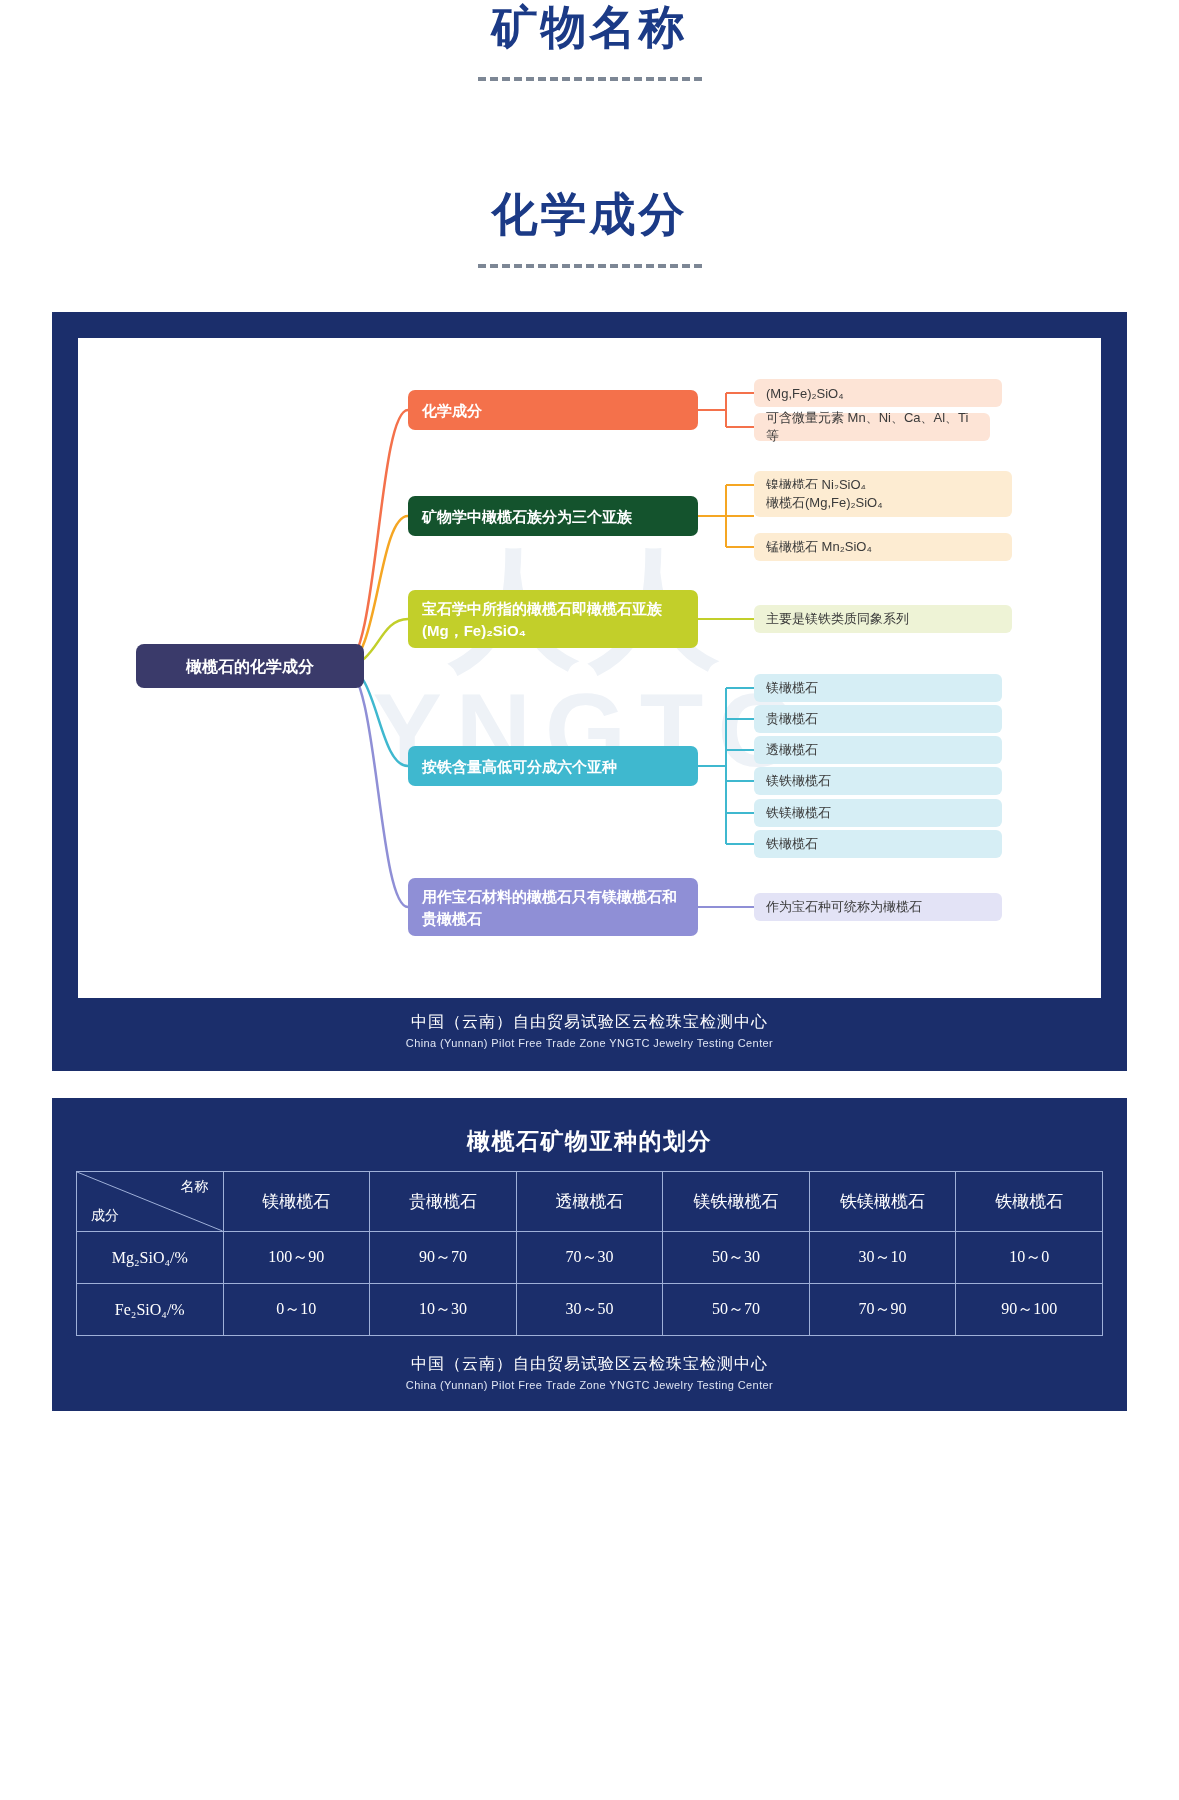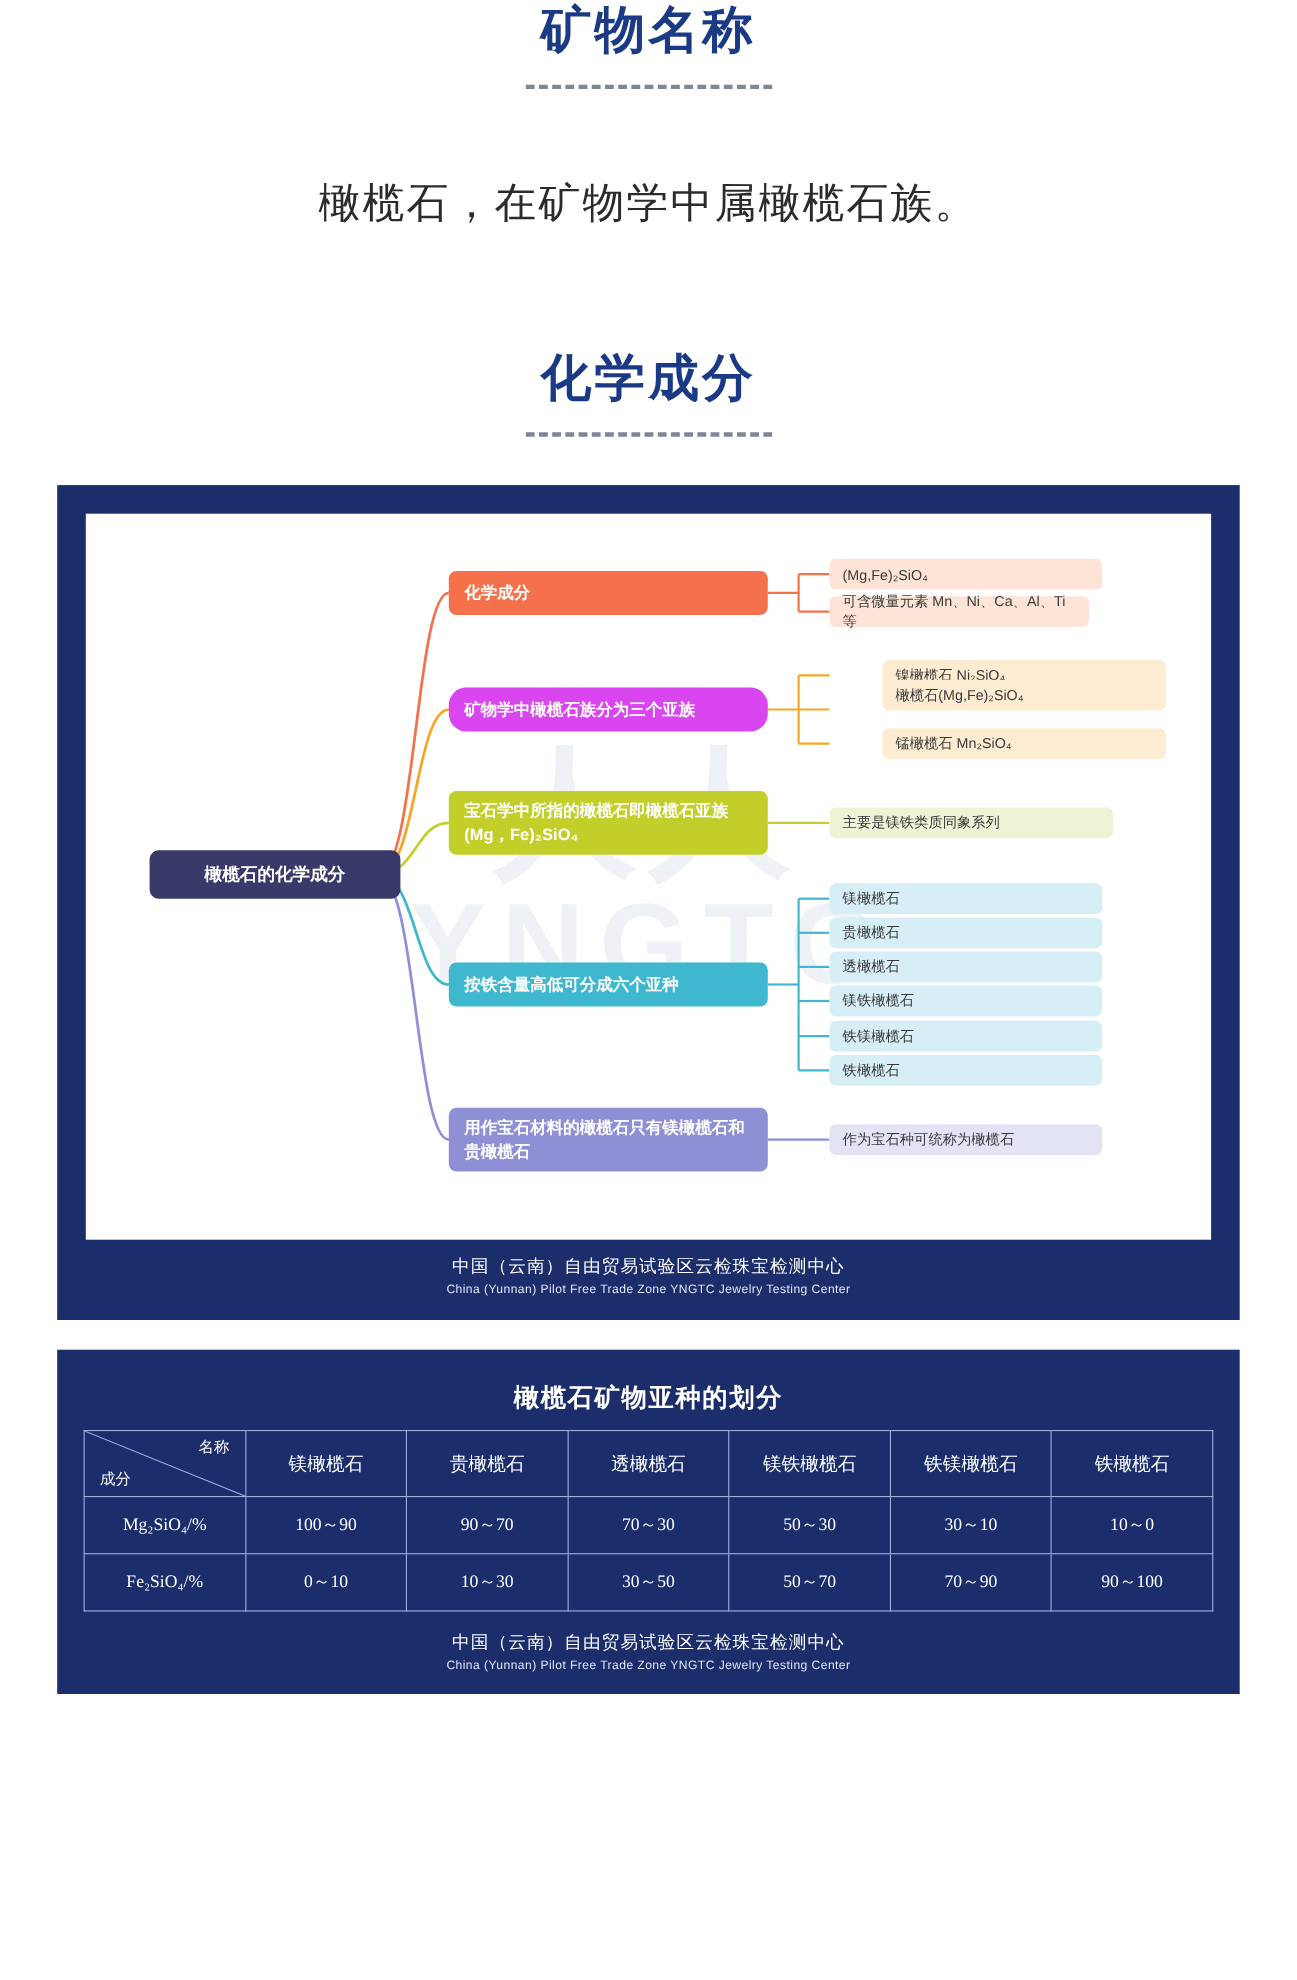--- a/index.html
+++ b/index.html
@@ -107,38 +107,38 @@
   }
   .root {
     background: #3a3a6a;
     left: 58px; top: 306px;
     width: 228px; height: 44px;
     justify-content: center;
     font-size: 16px;
     border-radius: 8px;
   }
   .b1 { background: #f4714b; left: 330px; top: 52px;  width: 290px; height: 40px; }
-  .b2 { background: #d946ef; left: 330px; top: 158px; width: 290px; height: 40px; border-radius: 16px; }
+  .b2 { background: #14532d; left: 330px; top: 158px; width: 290px; height: 40px; }
   .b3 { background: #c2cf2a; left: 330px; top: 252px; width: 290px; height: 58px; align-items: flex-start; padding-top: 8px; }
   .b4 { background: #3fb8cf; left: 330px; top: 408px; width: 290px; height: 40px; }
   .b5 { background: #8f8fd6; left: 330px; top: 540px; width: 290px; height: 58px; align-items: flex-start; padding-top: 8px; }
 
   .leaf {
     position: absolute;
     border-radius: 6px;
     font-size: 13px;
     color: #3a3a3a;
     padding: 6px 12px;
     display: flex;
     align-items: center;
     height: 28px;
     width: 248px;
   }
   .leaf.peach { background: #fde4d6; }
-  .leaf.orange { background: #fdecd2; margin-left: 48px; }
+  .leaf.orange { background: #fdecd2; }
   .leaf.lime { background: #eef3d6; }
   .leaf.cyan { background: #d6eef5; }
   .leaf.lilac { background: #e3e3f6; }
 
   
   .table-card {
     margin: 27px 52px 0 52px;
     background: #1b2e6b;
     background-image:
       linear-gradient(135deg, rgba(255,255,255,0.035) 0 2px, transparent 2px 14px),
@@ -195,23 +195,20 @@
 </head>
 <body>
 
 <div class="page">
 
   <div class="section-head" id="head1">
     <div class="section-title">矿物名称</div>
     <div class="dash-rule"></div>
   </div>
 
-  <div class="lead-wrap">
-    <div class="lead-text">橄榄石，在矿物学中属橄榄石族。</div>
-  </div>
 
   <div class="section-head" id="head2">
     <div class="section-title">化学成分</div>
     <div class="dash-rule"></div>
   </div>
 
   <div class="blue-card">
     <div class="white-pane">
 
       <div class="watermark">

